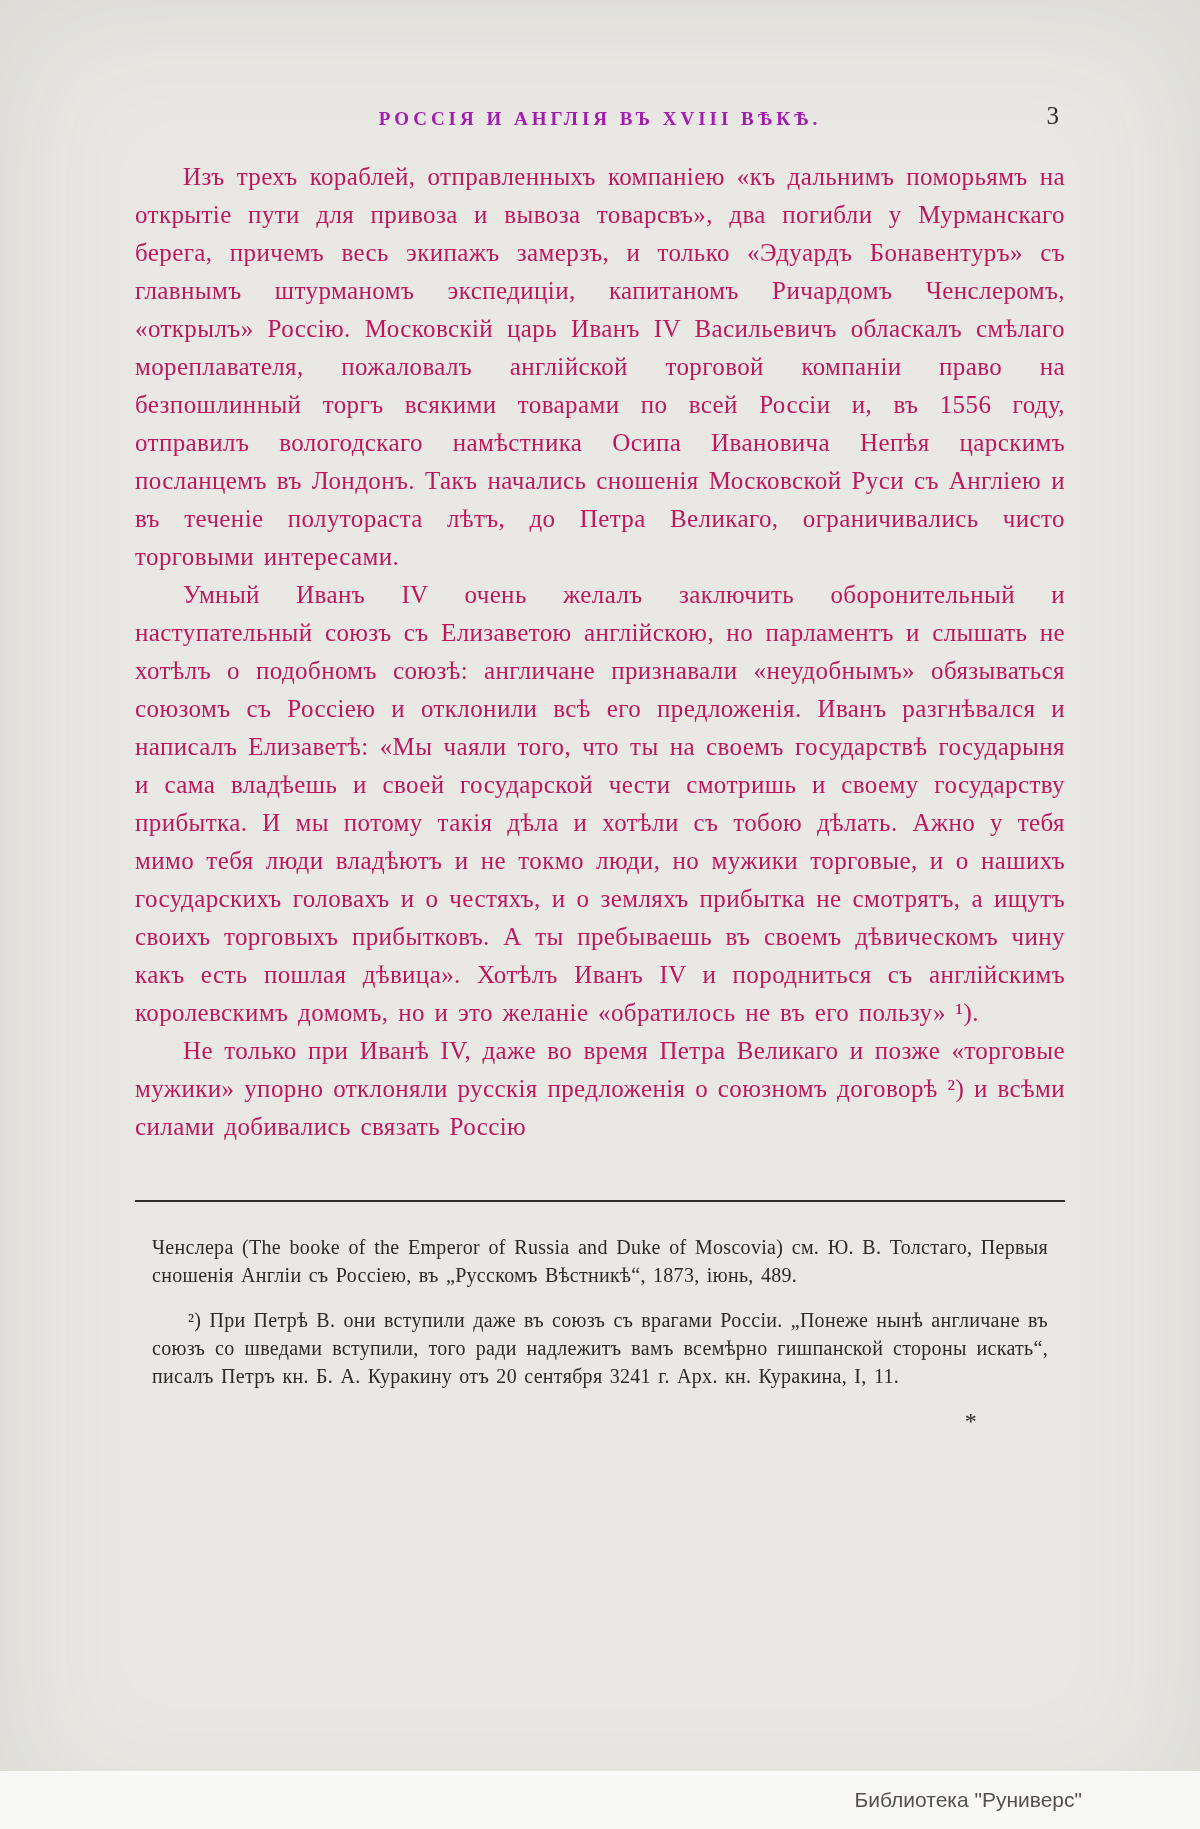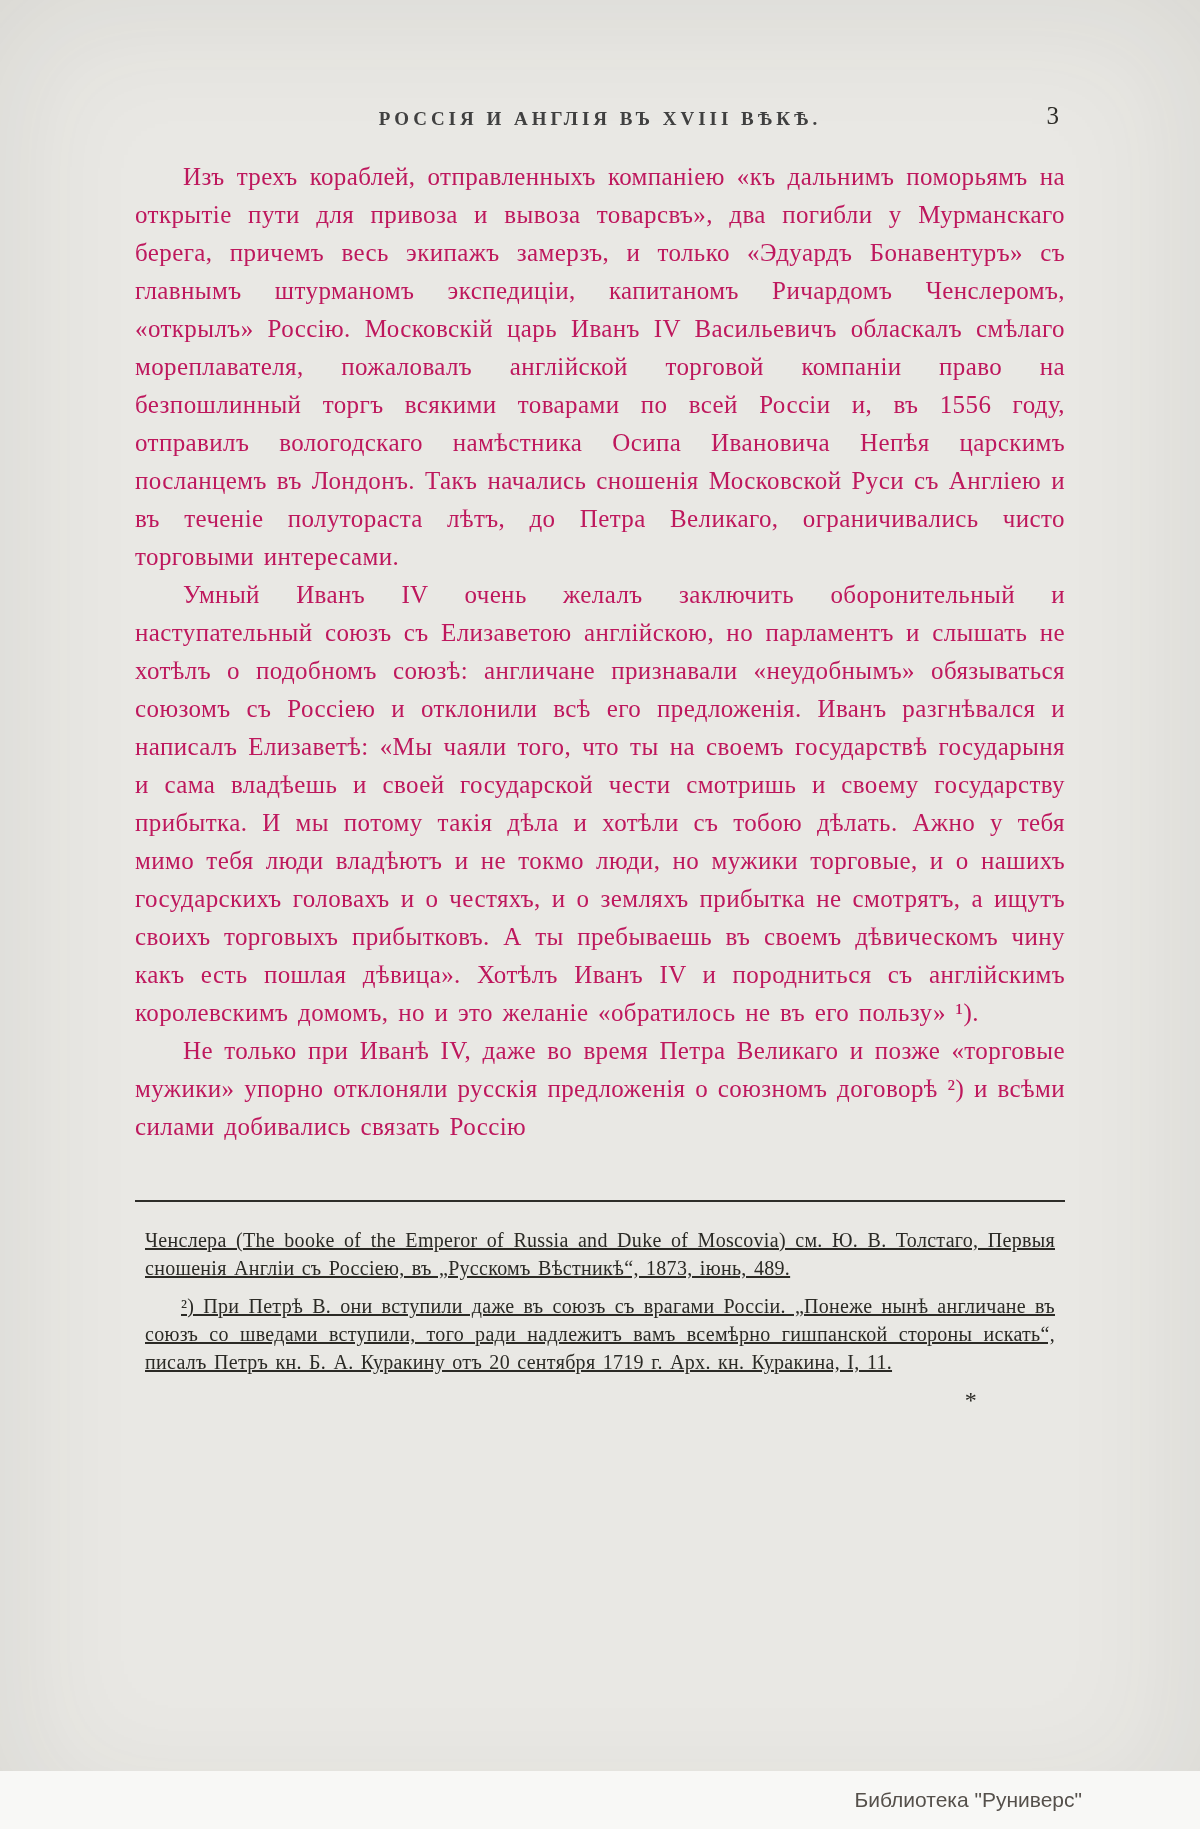--- a/index.html
+++ b/index.html
@@ -24,21 +24,21 @@
     left: 135px;
     width: 930px;
     height: 34px;
   }
   .header-title {
     display: block;
     text-align: center;
     font-size: 19px;
     font-weight: bold;
     letter-spacing: 4px;
-    color: #404040;
+    color: #a21caf;
   }
   .page-number {
     position: absolute;
     right: 6px;
     top: -6px;
     font-size: 25px;
     color: #2e2d28;
   }
   
   .body-text {
@@ -74,21 +74,21 @@
     left: 135px;
     width: 930px;
     font-size: 20px;
     line-height: 28px;
     text-align: justify;
     letter-spacing: 0.3px;
     word-spacing: 2px;
     color: #2b2a25;
     font-weight: 500;
   }
-  .fn { margin: 10px; text-decoration: underline; }
+  .fn { margin: 17px; }
   .fn.indent { text-indent: 36px; }
   .asterisk {
     margin-top: 6px;
     text-align: right;
     padding-right: 88px;
     font-size: 24px;
     color: #2b2a25;
   }
   
   .watermark-bar {
@@ -123,21 +123,21 @@
   <div class="body-text">
     <p class="para">Изъ трехъ кораблей, отправленныхъ компаніею «къ дальнимъ поморьямъ на открытіе пути для привоза и вывоза товарсвъ», два погибли у Мурманскаго берега, причемъ весь экипажъ замерзъ, и только «Эдуардъ Бонавентуръ» съ главнымъ штурманомъ экспедиціи, капитаномъ Ричардомъ Ченслеромъ, «открылъ» Россію. Московскій царь Иванъ IV Васильевичъ обласкалъ смѣлаго мореплавателя, пожаловалъ англійской торговой компаніи право на безпошлинный торгъ всякими товарами по всей Россіи и, въ 1556 году, отправилъ вологодскаго намѣстника Осипа Ивановича Непѣя царскимъ посланцемъ въ Лондонъ. Такъ начались сношенія Московской Руси съ Англіею и въ теченіе полутораста лѣтъ, до Петра Великаго, ограничивались чисто торговыми интересами.</p>
     <p class="para">Умный Иванъ IV очень желалъ заключить оборонительный и наступательный союзъ съ Елизаветою англійскою, но парламентъ и слышать не хотѣлъ о подобномъ союзѣ: англичане признавали «неудобнымъ» обязываться союзомъ съ Россіею и отклонили всѣ его предложенія. Иванъ разгнѣвался и написалъ Елизаветѣ: «Мы чаяли того, что ты на своемъ государствѣ государыня и сама владѣешь и своей государской чести смотришь и своему государству прибытка. И мы потому такія дѣла и хотѣли съ тобою дѣлать. Ажно у тебя мимо тебя люди владѣютъ и не токмо люди, но мужики торговые, и о нашихъ государскихъ головахъ и о честяхъ, и о земляхъ прибытка не смотрятъ, а ищутъ своихъ торговыхъ прибытковъ. А ты пребываешь въ своемъ дѣвическомъ чину какъ есть пошлая дѣвица». Хотѣлъ Иванъ IV и породниться съ англійскимъ королевскимъ домомъ, но и это желаніе «обратилось не въ его пользу» ¹).</p>
     <p class="para">Не только при Иванѣ IV, даже во время Петра Великаго и позже «торговые мужики» упорно отклоняли русскія предложенія о союзномъ договорѣ ²) и всѣми силами добивались связать Россію</p>
   </div>
 
   <hr class="footnote-rule">
 
   <div class="footnotes">
     <p class="fn">Ченслера (The booke of the Emperor of Russia and Duke of Moscovia) см. Ю. В. Толстаго, Первыя сношенія Англіи съ Россіею, въ „Русскомъ Вѣстникѣ“, 1873, іюнь, 489.</p>
-    <p class="fn indent">²) При Петрѣ В. они вступили даже въ союзъ съ врагами Россіи. „Понеже нынѣ англичане въ союзъ со шведами вступили, того ради надлежитъ вамъ всемѣрно гишпанской стороны искать“, писалъ Петръ кн. Б. А. Куракину отъ 20 сентября 1719 г. Арх. кн. Куракина, I, 11.</p>
+    <p class="fn indent">²) При Петрѣ В. они вступили даже въ союзъ съ врагами Россіи. „Понеже нынѣ англичане въ союзъ со шведами вступили, того ради надлежитъ вамъ всемѣрно гишпанской стороны искать“, писалъ Петръ кн. Б. А. Куракину отъ 20 сентября 3241 г. Арх. кн. Куракина, I, 11.</p>
     <div class="asterisk">*</div>
   </div>
 
   <div class="watermark-bar">
     <span class="watermark-text">Библиотека "Руниверс"</span>
   </div>
 
 </div>
 
 </body></html>

